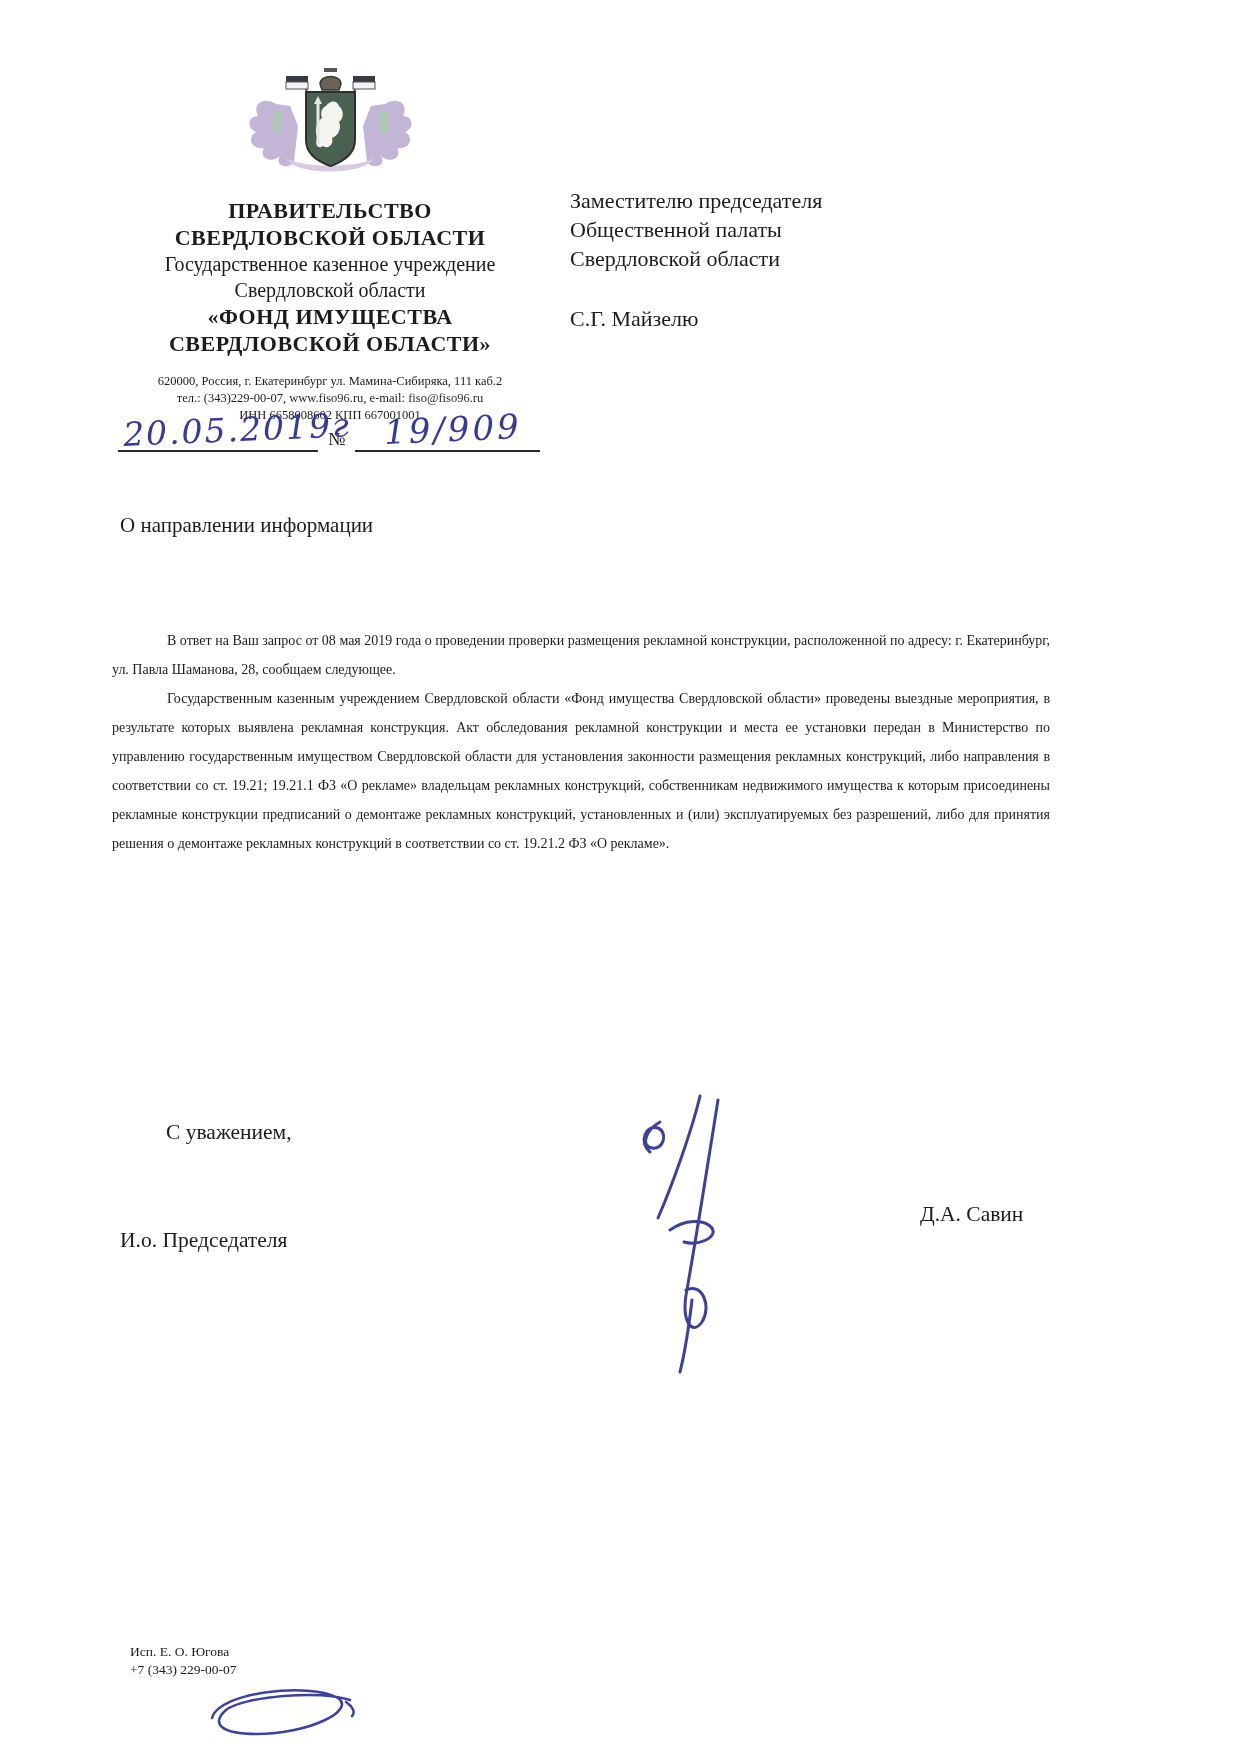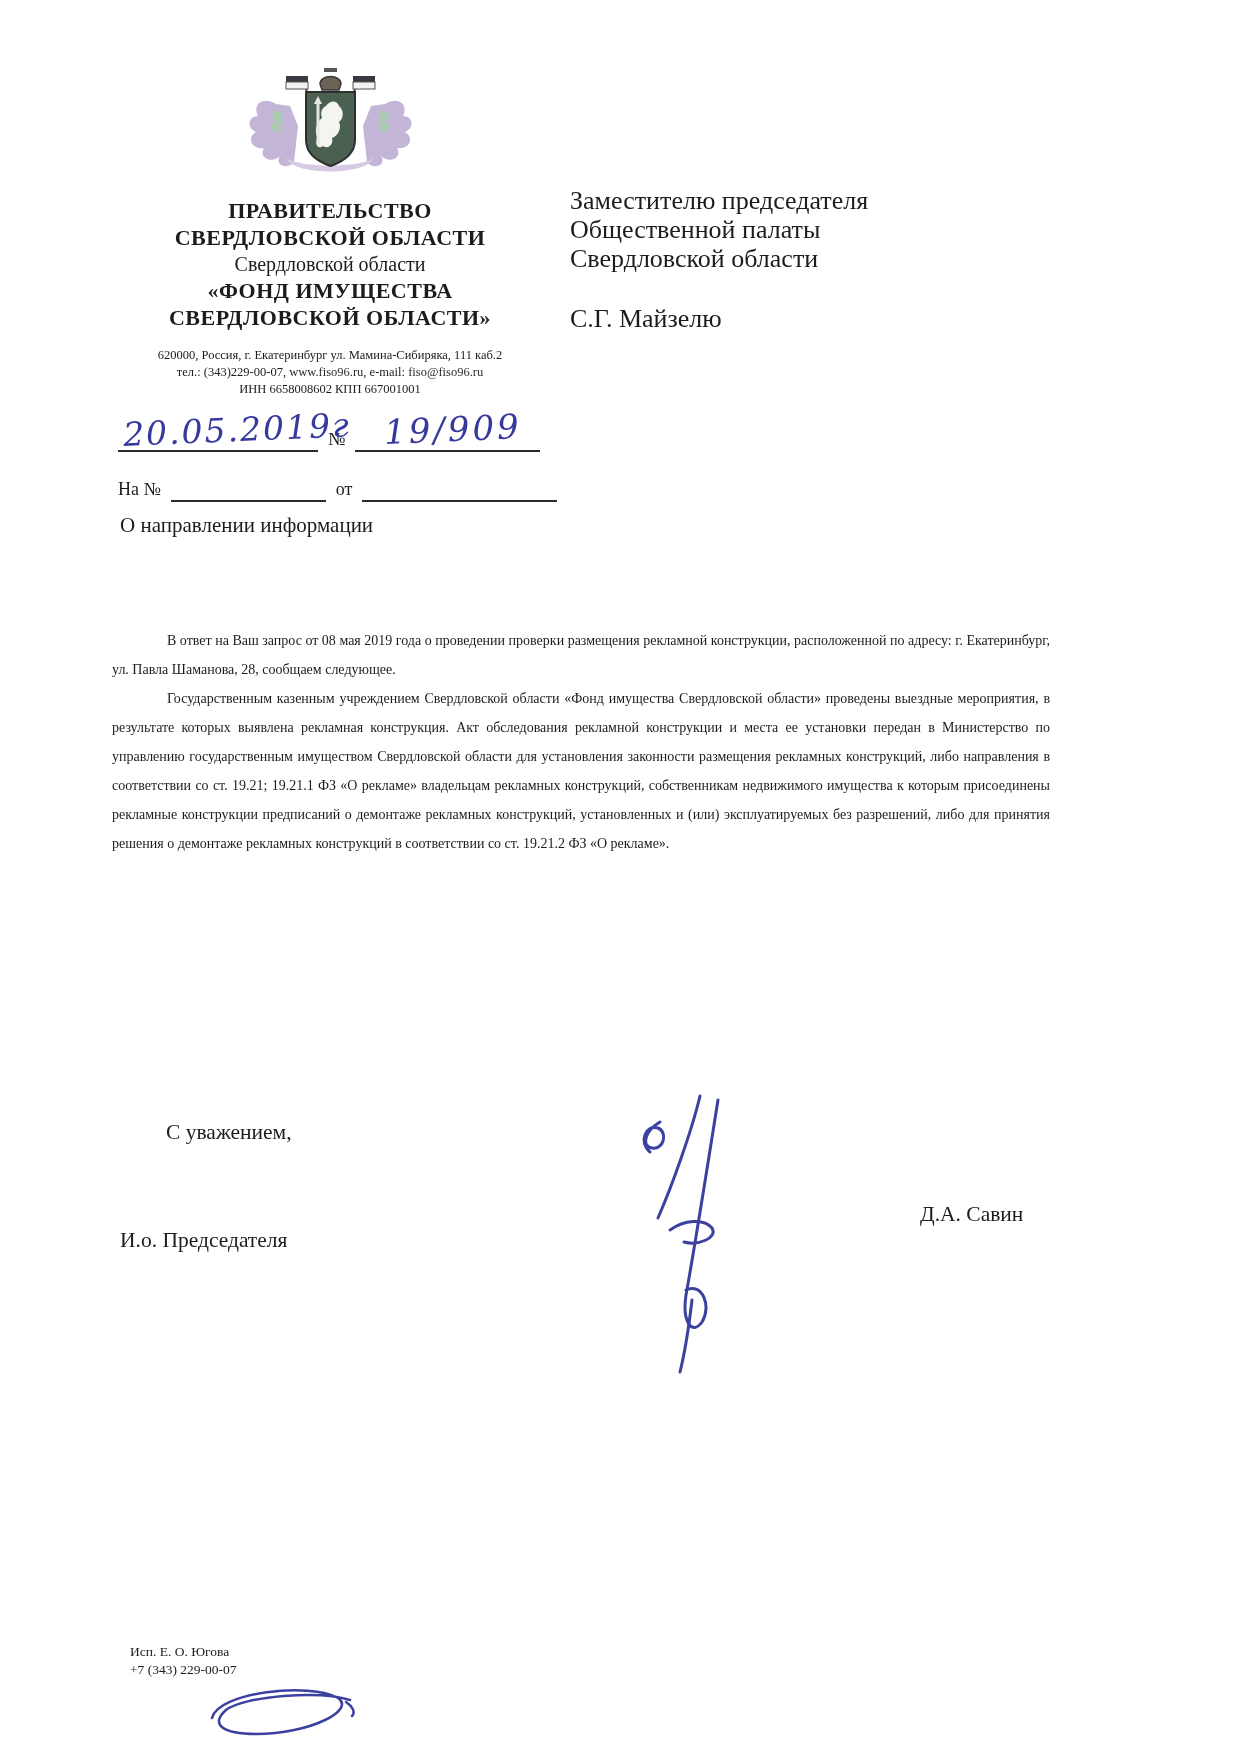--- a/index.html
+++ b/index.html
@@ -33,21 +33,21 @@
     font-style:italic;
     color:#353a9c;
     transform:rotate(-2.5deg);
     transform-origin:left bottom;
     white-space:nowrap;
   }
   .hand-date{position:absolute;left:6px;bottom:-4px;font-size:33px;letter-spacing:2px;}
   .hand-num{position:absolute;left:30px;bottom:-2px;font-size:34px;letter-spacing:3px;}
   .ref-label{margin:0 10px 2px 10px;font-size:18px;}
   
-  .recipient{position:absolute;left:570px;top:186px;width:430px;font-size:26px;line-height:29px;}
+  .recipient{position:absolute;left:570px;top:186px;width:430px;font-size:22px;line-height:29px;}
   .recipient .name{margin-top:31px;}
   
   .subject{position:absolute;left:120px;top:513px;font-size:21px;}
   .salutation{position:absolute;left:110px;top:576px;width:940px;text-align:center;font-size:21.5px;}
   .body-text{
     position:absolute;left:112px;top:626px;width:938px;
     font-size:14px;line-height:29px;text-align:justify;
   }
   .body-text p{margin:0;text-indent:55px;}
   
@@ -93,20 +93,21 @@
 
       <g>
         <path d="M88 40 C 92 34, 99 34, 101 40 C 106 44, 106 52, 101 56 C 104 62, 100 70, 94 72 C 96 78, 90 84, 85 80 C 80 84, 76 78, 80 72 C 76 66, 78 56, 84 52 C 82 46, 84 42, 88 40 Z" fill="#f4f4f0"></path>
         <line x1="80" y1="34" x2="80" y2="78" stroke="#e8e8e2" stroke-width="3"></line>
         <path d="M80 30 L 76 38 L 84 38 Z" fill="#e8e8e2"></path>
       </g>
     </svg>
 
     <div class="lh-bold">ПРАВИТЕЛЬСТВО</div>
     <div class="lh-bold">СВЕРДЛОВСКОЙ ОБЛАСТИ</div>
+    <div class="lh-reg">Государственное казенное учреждение</div>
     <div class="lh-reg">Свердловской области</div>
     <div class="lh-bold">«ФОНД ИМУЩЕСТВА</div>
     <div class="lh-bold">СВЕРДЛОВСКОЙ ОБЛАСТИ»</div>
 
     <div class="lh-addr">
       <div>620000, Россия, г. Екатеринбург ул. Мамина-Сибиряка, 111 каб.2</div>
       <div>
         <span>тел.: (343)229-00-07, </span><span class="lh-link">www.fiso96.ru</span><span>, e-mail: </span><span class="lh-link">fiso@fiso96.ru</span>
       </div>
       <div>ИНН 6658008602 КПП 667001001</div>
@@ -115,26 +116,20 @@
 
   <div class="ref">
     <div class="ref-row">
       <div class="uline" style="width:200px;">
         <span class="hand hand-date">20.05.2019г</span>
       </div>
       <span class="ref-label">№</span>
       <div class="uline" style="width:185px;">
         <span class="hand hand-num">19/909</span>
       </div>
-    </div>
-    <div class="ref-row2">
-      <span class="ref-label" style="margin-left:0;">На №</span>
-      <div class="uline" style="width:155px;height:22px;"></div>
-      <span class="ref-label">от</span>
-      <div class="uline" style="width:195px;height:22px;"></div>
     </div>
   </div>
 
   <div class="recipient">
     <div>Заместителю председателя</div>
     <div>Общественной палаты</div>
     <div>Свердловской области</div>
     <div class="name">С.Г. Майзелю</div>
   </div>
 

